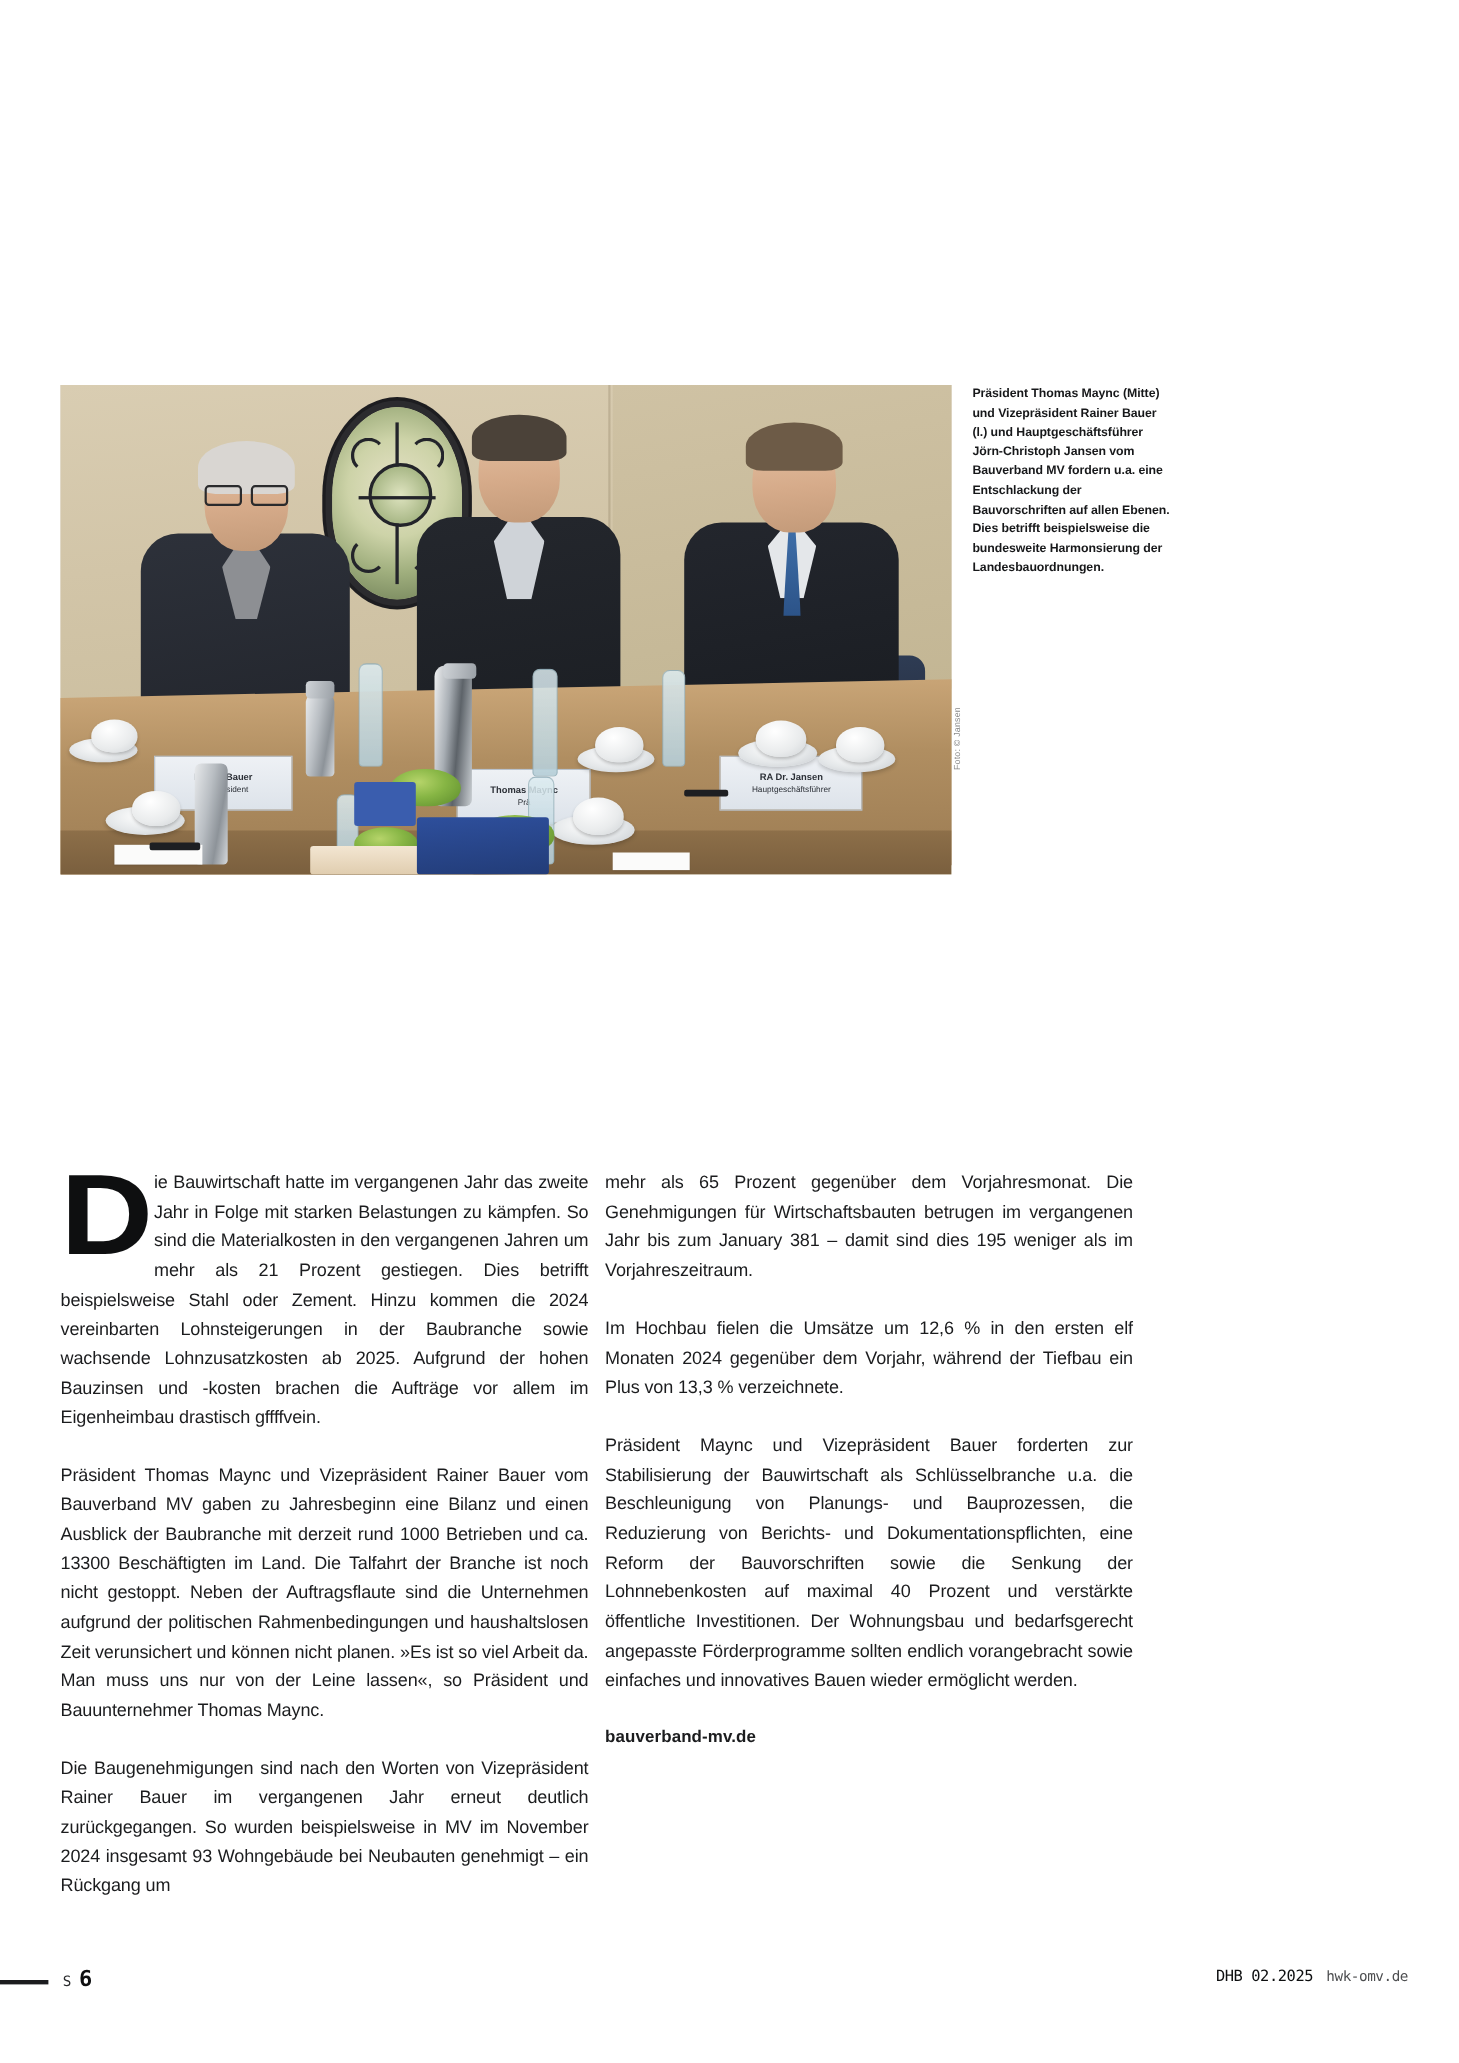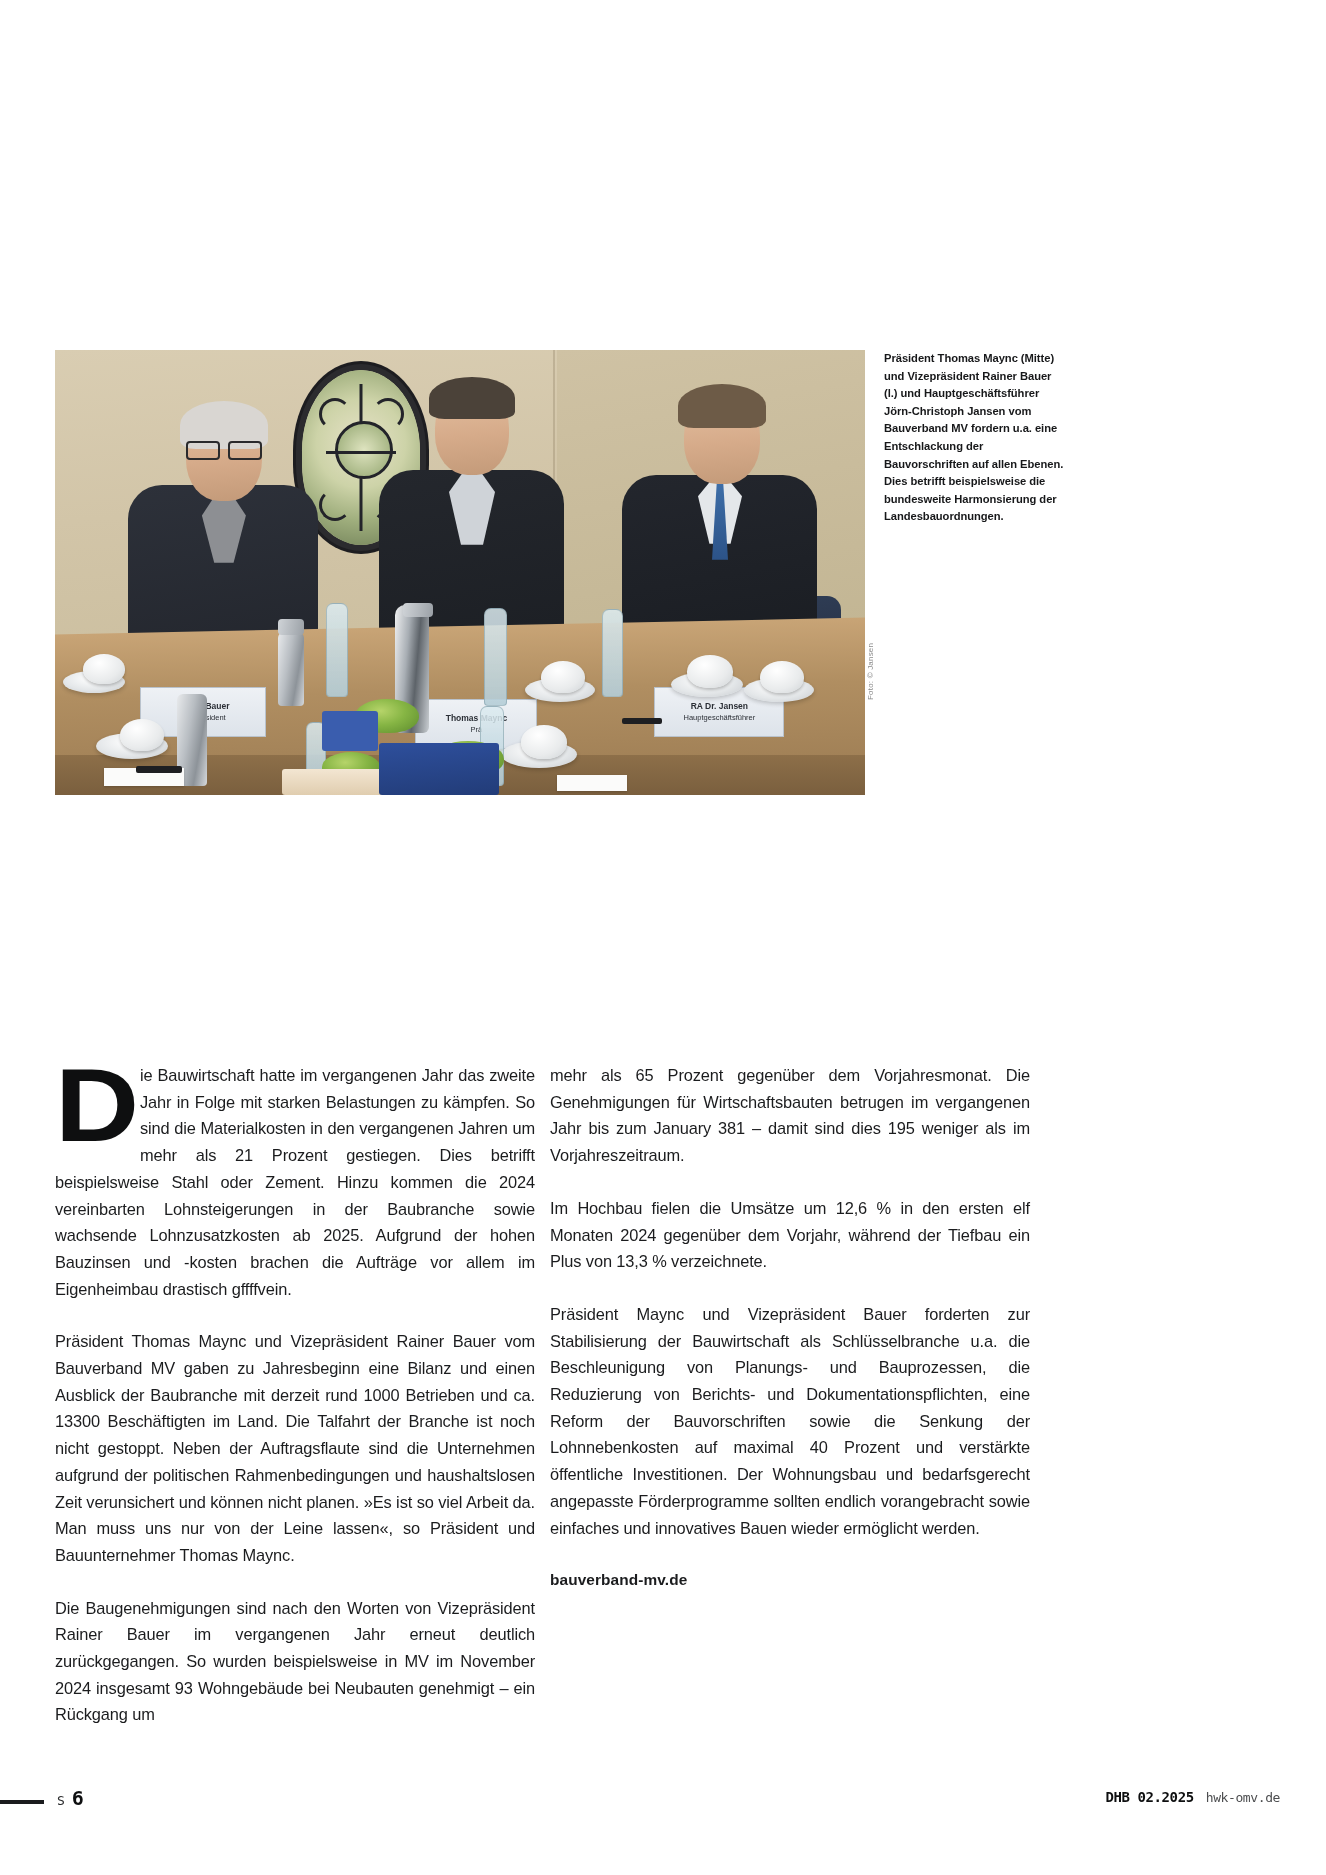--- a/index.html
+++ b/index.html
@@ -400,21 +400,21 @@
     position: absolute;
     right: 46px;
     top: 1789px;
     display: flex;
     align-items: baseline;
     gap: 12px;
   }
   .footer-issue {
     font-family: "DejaVu Sans Mono", monospace;
     font-size: 14px;
-    font-weight: 700;
+    font-weight: 400;
     letter-spacing: -0.4px;
     color: #0e0f10;
   }
   .footer-site {
     font-family: "DejaVu Sans Mono", monospace;
     font-size: 13px;
     letter-spacing: -0.4px;
     color: #4d4e50;
   }
 </style>

